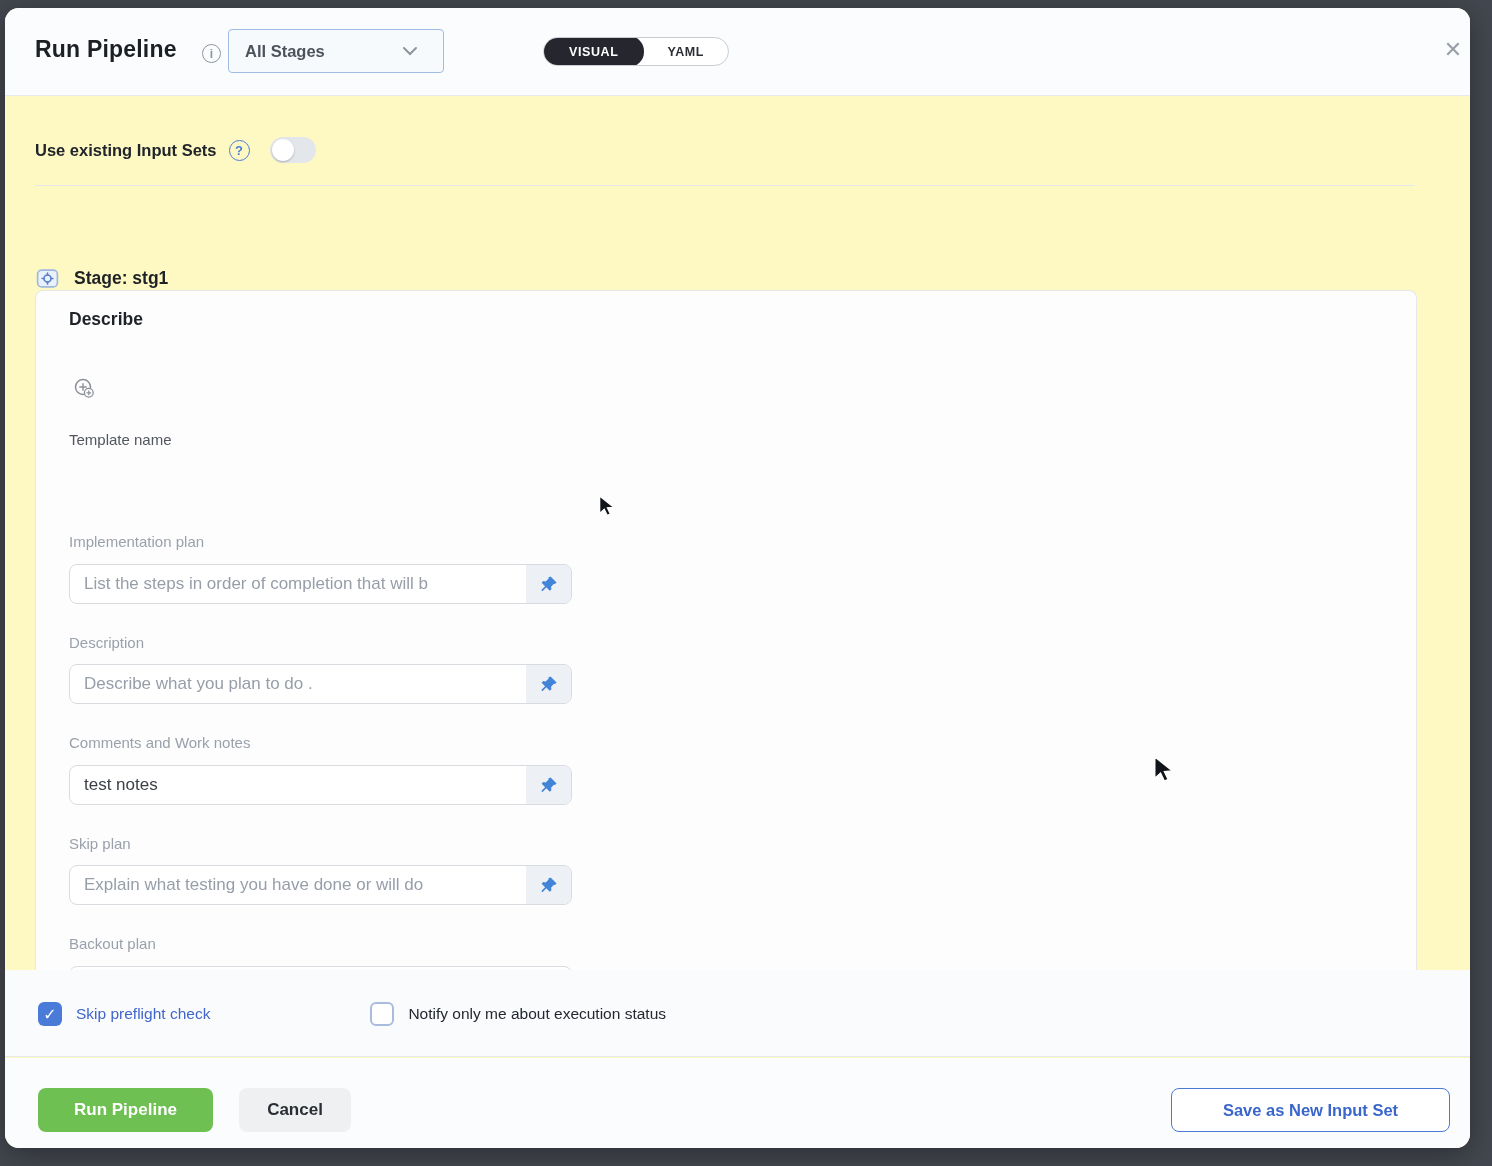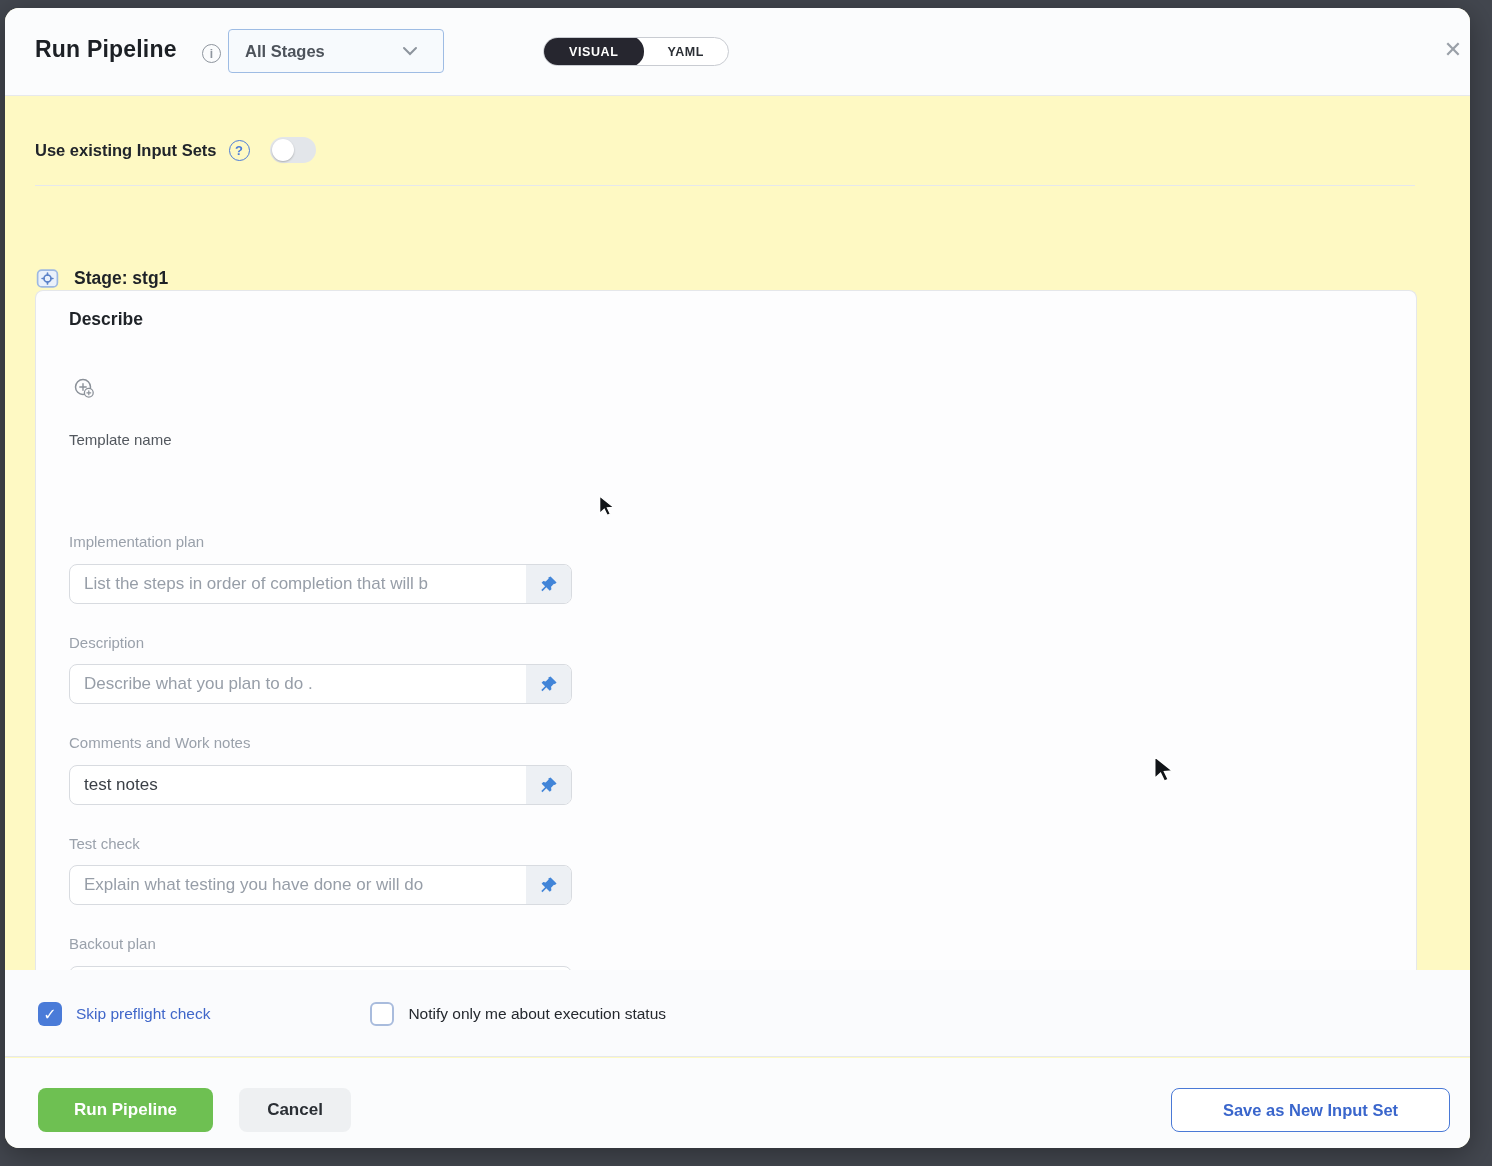--- a/index.html
+++ b/index.html
@@ -209,21 +209,21 @@
     <div class="f-label" style="top:443px">Comments and Work notes</div>
     <div class="field" style="top:474px">
       <input value="test notes" style="">
       <span class="pinbox">
         <svg width="19" height="19" viewBox="0 0 24 24">
             <path fill="#4285d8" d="M14.6 1.8l7.6 7.6-2.1 2.1-1.2-.4-3.7 3.7.5 3.1-2.1 2.1-4.4-4.4-4.8 4.8-1.5-1.5 4.8-4.8-4.4-4.4 2.1-2.1 3.1.5 3.7-3.7-.4-1.2z"></path>
           </svg>
       </span>
     </div>
 
-    <div class="f-label" style="top:544px">Test check</div>
+    <div class="f-label" style="top:544px">Skip plan</div>
     <div class="field" style="top:574px">
       <input placeholder="Explain what testing you have done or will do" style="">
       <span class="pinbox">
         <svg width="19" height="19" viewBox="0 0 24 24">
             <path fill="#4285d8" d="M14.6 1.8l7.6 7.6-2.1 2.1-1.2-.4-3.7 3.7.5 3.1-2.1 2.1-4.4-4.4-4.8 4.8-1.5-1.5 4.8-4.8-4.4-4.4 2.1-2.1 3.1.5 3.7-3.7-.4-1.2z"></path>
           </svg>
       </span>
     </div>
 
     <div class="f-label" style="top:644px">Backout plan</div>

